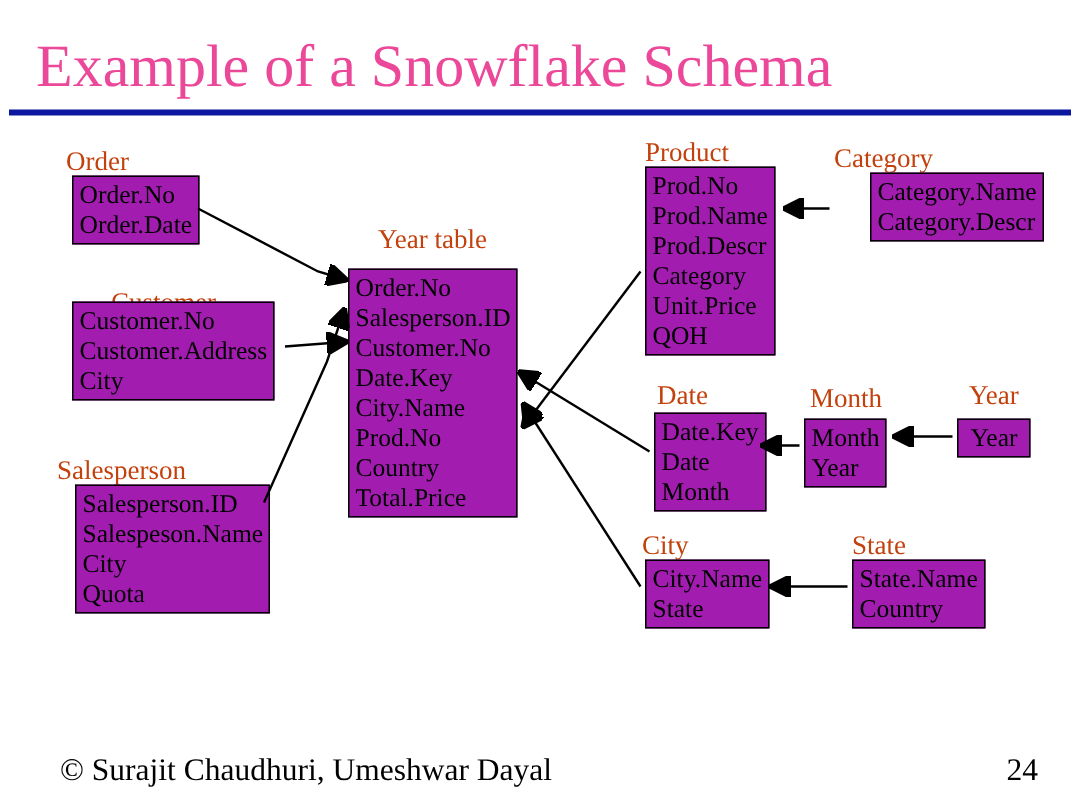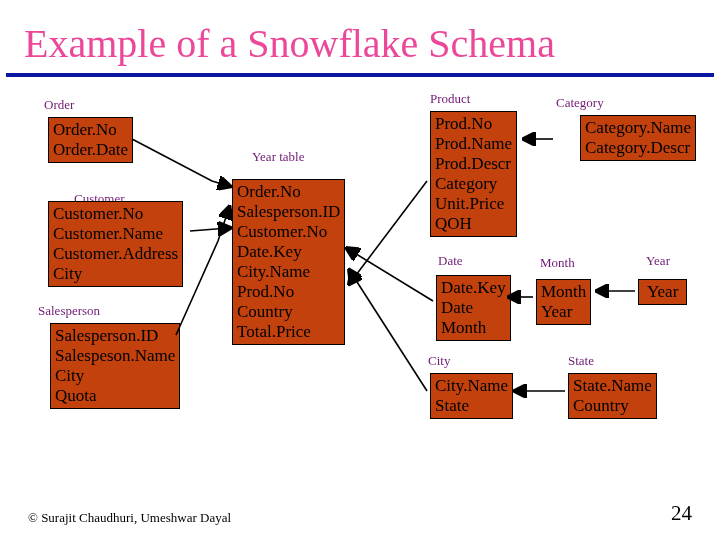--- a/index.html
+++ b/index.html
@@ -23,43 +23,43 @@
     background: #0b17a0;
     margin: 0 6px 14px 6px;
   }
   .canvas {
     position: relative;
     width: 720px;
     height: 420px;
   }
   .tbl-label {
     position: absolute;
-    font-size: 13px;
-    color: #701a75;
+    font-size: 18px;
+    color: #c2410c;
   }
   .tbl {
     position: absolute;
     border: 1.5px solid #000;
-    background: #c2410c;
+    background: #a21caf;
     padding: 2px 4px 2px 4px;
     font-size: 17px;
     line-height: 1.18;
   }
   .tbl div { white-space: nowrap; }
   .arrow {
     position: absolute;
     stroke: #000;
     stroke-width: 1.6;
     fill: none;
   }
   .footer-left {
     position: absolute;
-    left: 28px;
+    left: 40px;
     bottom: 14px;
-    font-size: 13px;
+    font-size: 21px;
     margin-top: 28px;
   }
   .footer-right {
     position: absolute;
     right: 28px;
     bottom: 14px;
     font-size: 21px;
   }
 </style>
 </head>
@@ -72,21 +72,20 @@
 
   <div class="tbl-label" style="left:44px; top:6px;">Order</div>
   <div class="tbl" style="left:48px; top:26px;">
     <div>Order.No</div>
     <div>Order.Date</div>
   </div>
 
   <div class="tbl-label" style="left:38px; top:100px;margin-left:36px;">Customer</div>
   <div class="tbl" style="left:48px; top:110px;">
     <div>Customer.No</div>
-    <div>Customer.Name</div>
     <div>Customer.Address</div>
     <div>City</div>
   </div>
 
   <div class="tbl-label" style="left:38px; top:212px;">Salesperson</div>
   <div class="tbl" style="left:50px; top:232px;">
     <div>Salesperson.ID</div>
     <div>Salespeson.Name</div>
     <div>City</div>
     <div>Quota</div>

